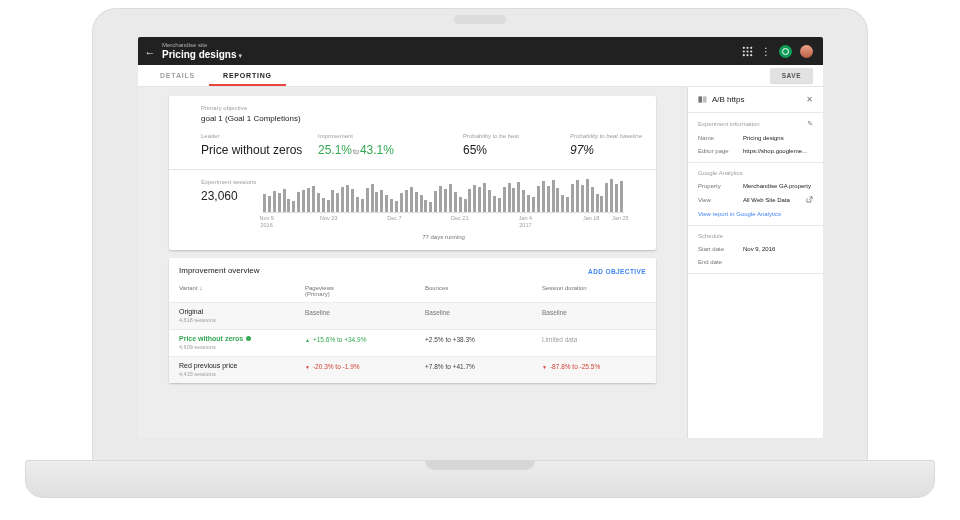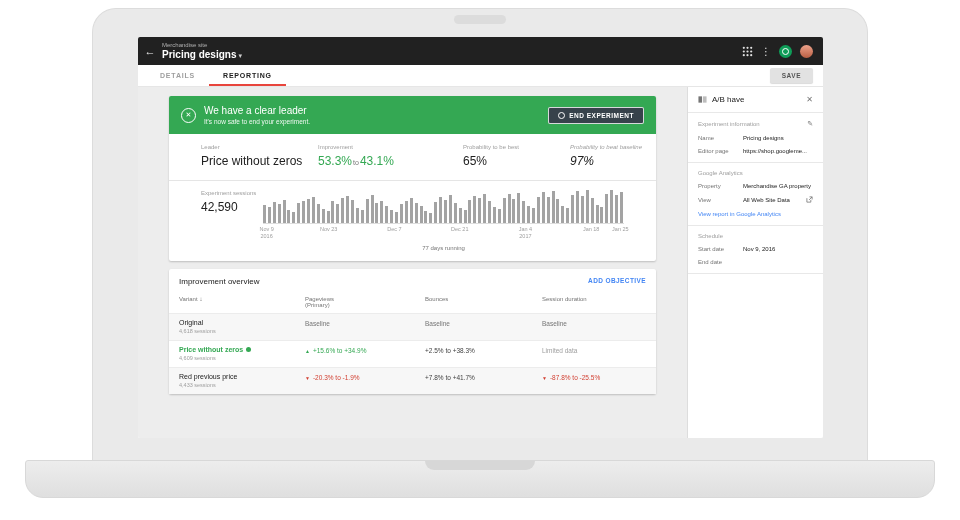--- a/index.html
+++ b/index.html
@@ -88,21 +88,21 @@
   .chart { height:34px; display:flex; align-items:flex-end; justify-content:space-between;
     border-bottom:1px solid #ddd; }
   .bar { width:3px; background:#a3a3a3; }
   .chart-axis { position:relative; height:14px; margin-top:2px; }
   .axis-label { position:absolute; top:0; transform:translateX(-50%); text-align:center;
     font-size:5.5px; color:#9e9e9e; line-height:1.25; white-space:nowrap; }
   .running-note { text-align:center; font-size:6px; color:#757575; margin:5px 0 2px; }
 
   
   .overview-card { margin-top:8px; }
-  .ov-header { display:flex; align-items:flex-start; padding:8px 10px 7px; }
+  .ov-header { display:flex; align-items:flex-end; padding:8px 10px 7px; }
   .ov-title { font-size:8px; color:#212121; }
   .add-objective { margin-left:auto; font-size:6.5px; font-weight:700; letter-spacing:.4px;
     color:#4285f4; cursor:pointer; }
   .t-head { display:flex; padding:3px 10px 5px; font-size:6px; color:#757575; }
   .col-variant { width:126px; } .col-pv { width:120px; } .col-bounce { width:117px; } .col-dur { flex:1; }
   .sort-arrow { font-size:6px; color:#616161; margin-left:2px; }
   .t-row { display:flex; border-top:1px solid #ececec; padding:5px 10px 6px; }
   .t-row.shaded { background:#f7f7f7; }
   .v-name { font-size:7px; color:#212121; }
   .v-name.leader-name { color:#34a853; font-weight:700; display:flex; align-items:center; gap:3px; }
@@ -172,60 +172,53 @@
       <div class="tabbar">
         <div class="tab">DETAILS</div>
         <div class="tab active">REPORTING</div>
         <button class="save-btn">SAVE</button>
       </div>
 
       <div class="content">
         <div class="main-col">
 
           <div class="card">
-            <div class="banner">
-              <span class="banner-icon">✕</span>
-              <div>
-                <div class="banner-title">We have a clear leader</div>
-                <div class="banner-sub">It's now safe to end your experiment.</div>
-              </div>
-              <button class="end-btn">
-                <span class="rec-icon"></span>
-                <span>END EXPERIMENT</span>
-              </button>
-            </div>
-
+
+            <div class="objective">
+              <div class="obj-label">Primary objective</div>
+              <div class="obj-value">goal 1 (Goal 1 Completions)</div>
+            </div>
 
             <div class="metrics">
               <div class="metric leader">
                 <div class="m-label">Leader</div>
                 <div class="m-value">Price without zeros</div>
               </div>
               <div class="metric improve">
                 <div class="m-label">Improvement</div>
                 <div class="m-value">
-                  <span class="green-val">53.3%</span><span class="to-word">to</span><span class="green-val">43.1%</span>
+                  <span class="green-val">25.1%</span><span class="to-word">to</span><span class="green-val">43.1%</span>
                 </div>
               </div>
               <div class="metric best">
                 <div class="m-label">Probability to be best</div>
                 <div class="m-value green-val">65%</div>
               </div>
               <div class="metric beat">
                 <div class="m-label">Probability to beat baseline</div>
                 <div class="m-value green-val">97%</div>
               </div>
             </div>
 
             <div class="divider"></div>
 
             <div class="sessions">
               <div class="sessions-info">
                 <div class="s-label">Experiment sessions</div>
-                <div class="s-value">42,590</div>
+                <div class="s-value">23,060</div>
               </div>
               <div class="chart-col">
                 <div class="chart">
                     <div class="bar" style="height: 18px;"></div>
                     <div class="bar" style="height: 16px;"></div>
                     <div class="bar" style="height: 21px;"></div>
                     <div class="bar" style="height: 19px;"></div>
                     <div class="bar" style="height: 23px;"></div>
                     <div class="bar" style="height: 13px;"></div>
                     <div class="bar" style="height: 11px;"></div>
@@ -384,21 +377,21 @@
             </div>
           </div>
         </div>
 
         <aside class="sidebar">
           <div class="sb-header">
             <svg width="9" height="9" viewBox="0 0 10 10">
               <rect x="0.5" y="1.5" width="4" height="7" fill="#757575"></rect>
               <rect x="5.5" y="1.5" width="4" height="7" fill="#bdbdbd"></rect>
             </svg>
-            <span class="sb-title">A/B have</span>
+            <span class="sb-title">A/B https</span>
             <span class="sb-close">✕</span>
           </div>
           <div class="sb-divider"></div>
 
           <div class="sb-section">
             <div class="sb-heading-row">
               <span class="sb-heading">Experiment information</span>
               <span class="sb-edit">✎</span>
             </div>
             <div class="sb-row">

